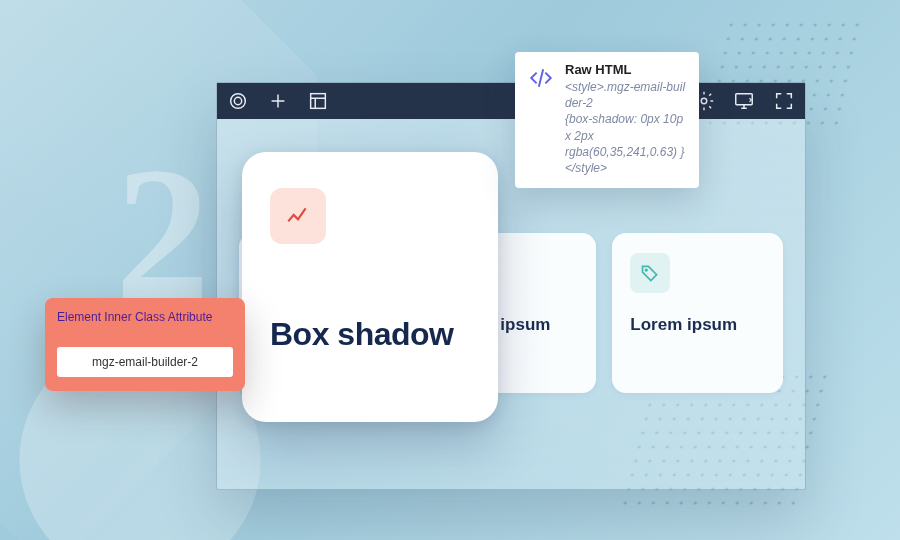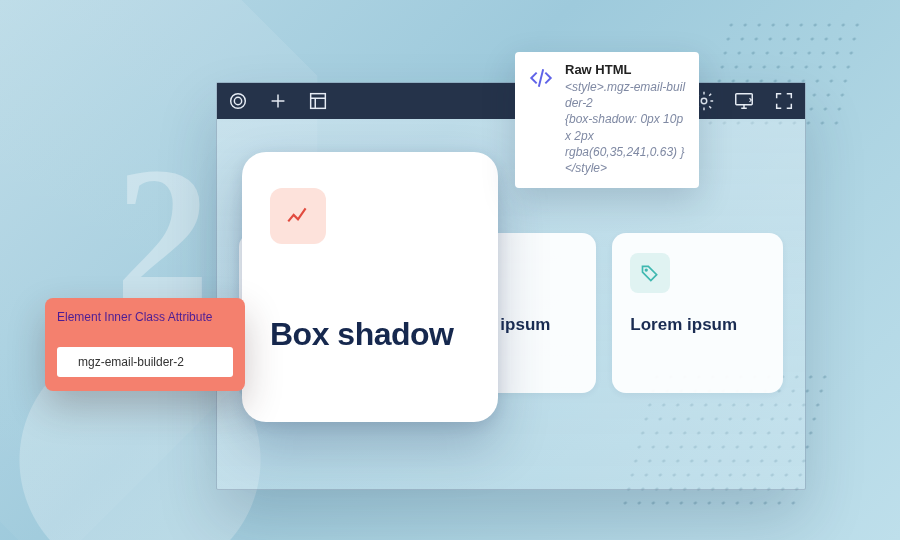--- a/index.html
+++ b/index.html
@@ -106,21 +106,21 @@
 
   
   .popover {
     position:absolute; left:45px; top:298px; width:200px;
     background:#f4806e; border-radius:8px; padding:12px 12px 14px 12px;
     box-shadow: 0 16px 36px rgba(60,30,30,0.25);
   }
   .popover .plabel { font-size:12px; font-weight:500; color:#4c1d95; margin-bottom:23px; }
   .popover input {
     width:100%; height:30px; border:none; border-radius:3px; background:#fff;
-    padding:0 21px; font-size:12px; color:#333; outline:none;
+    padding:0 21px; font-size:12px; color:#333; outline:none;text-align:center;
   }
 </style>
 </head>
 <body>
 
 <div class="stage">
   <div class="chev"></div>
   <div class="wm">2</div>
   <div class="dots tr"></div>
   <div class="dots br"></div>

